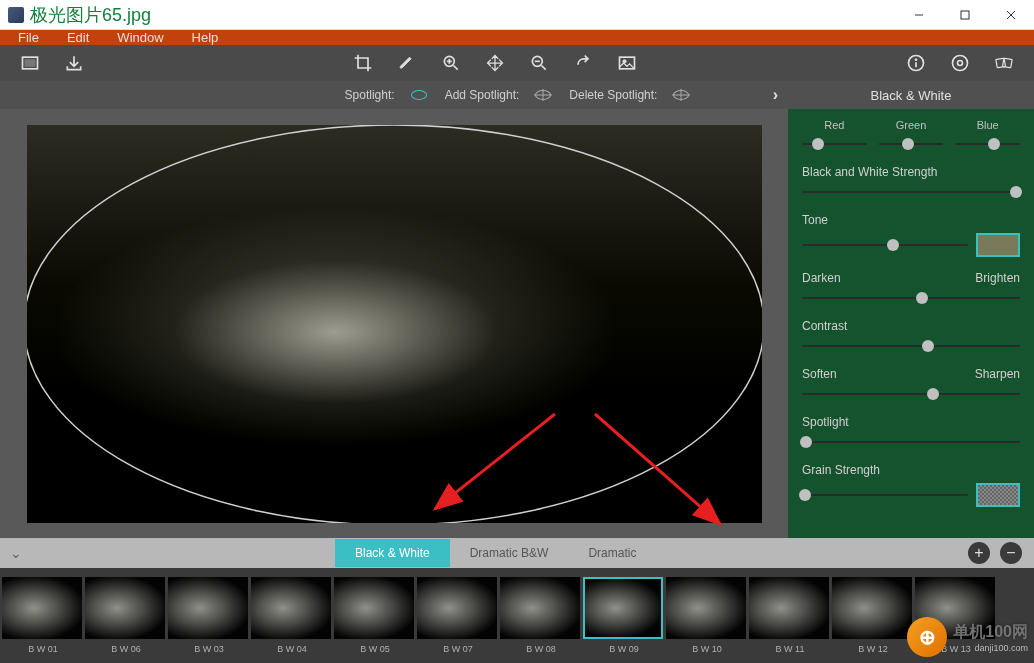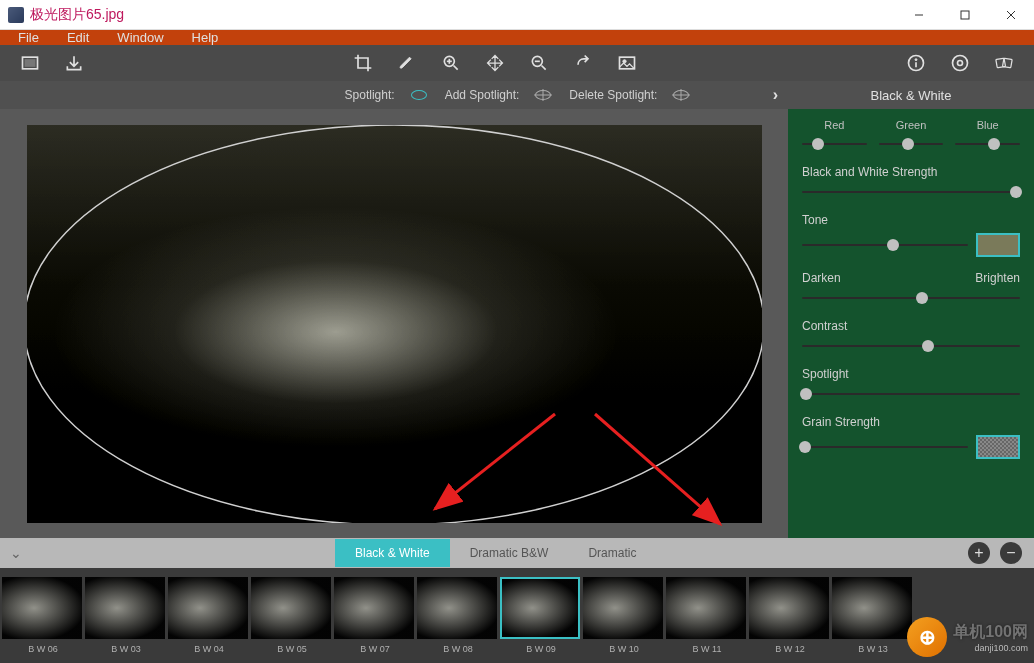--- a/index.html
+++ b/index.html
@@ -1,19 +1,19 @@
 <!DOCTYPE html>
 <html><head>
 <meta charset="utf-8">
 <style>
 *{margin:0;padding:0;box-sizing:border-box;font-family:'Segoe UI',Arial,sans-serif;font-size:12px;user-select:none}
 body{width:1034px;height:663px;background:#fff;display:flex;flex-direction:column;overflow:hidden}
 .titlebar{height:30px;background:#fff;display:flex;align-items:center;padding-left:8px;border-bottom:1px solid #ddd}
 .titlebar .app-icon{width:16px;height:16px;background:linear-gradient(135deg,#4a5a7a,#2a3a5a);border-radius:2px;margin-right:6px}
-.titlebar .title{flex:1;font-size:14px;color:#be185d}
+.titlebar .title{flex:1;font-size:18px;color:#15803d}
 .titlebar .winbtns{display:flex}
 .titlebar .winbtn{width:46px;height:30px;display:flex;align-items:center;justify-content:center;color:#333}
 .menubar{height:15px;background:#c2410c;display:flex;align-items:center;padding:0 4px}
 .menubar .mitem{padding:4px 14px;color:#e0e0e0;font-size:13px}
 .toolbar{height:36px;background:#4a4a4a;display:flex;align-items:center;padding:0 8px;gap:0}
 .toolbar .tbtn{width:44px;height:36px;display:flex;align-items:center;justify-content:center;color:#e0e0e0}
 .toolbar .spacer{flex:1}
 .toolbar svg{width:20px;height:20px;fill:currentColor;stroke:currentColor}
 .optbar{height:28px;background:#505050;display:flex;align-items:center;justify-content:center;gap:18px;color:#d0d0d0;font-size:12px;position:relative}
 .optbar .opt{display:flex;align-items:center;gap:16px}
@@ -266,20 +266,30 @@
     <div class="slider-group">
         <div class="slabel">
           <span>Contrast</span>
         </div>
         <div class="slider">
           <div class="track"></div>
           <div class="thumb" style="left:58%"></div>
         </div>
       </div>
 
+    <div class="slider-group">
+        <div class="slabel">
+          <span>Soften</span>
+          <span>Sharpen</span>
+        </div>
+        <div class="slider">
+          <div class="track"></div>
+          <div class="thumb" style="left:60%"></div>
+        </div>
+      </div>
 
     <div class="slider-group">
         <div class="slabel">
           <span>Spotlight</span>
         </div>
         <div class="slider">
           <div class="track"></div>
           <div class="thumb" style="left:2%"></div>
         </div>
       </div>
@@ -306,20 +316,24 @@
   <div class="tab">Dramatic</div>
   <div class="plus-minus">
     <div class="circ-btn">+</div>
     <div class="circ-btn">−</div>
   </div>
 </div>
 
 <div class="filmstrip" id="filmstrip">
     <div class="thumb-item">
       <div class="img"></div>
+      <div class="tlabel">B W 01</div>
+    </div>
+    <div class="thumb-item">
+      <div class="img"></div>
       <div class="tlabel">B W 06</div>
     </div>
     <div class="thumb-item">
       <div class="img"></div>
       <div class="tlabel">B W 03</div>
     </div>
     <div class="thumb-item">
       <div class="img"></div>
       <div class="tlabel">B W 04</div>
     </div>

